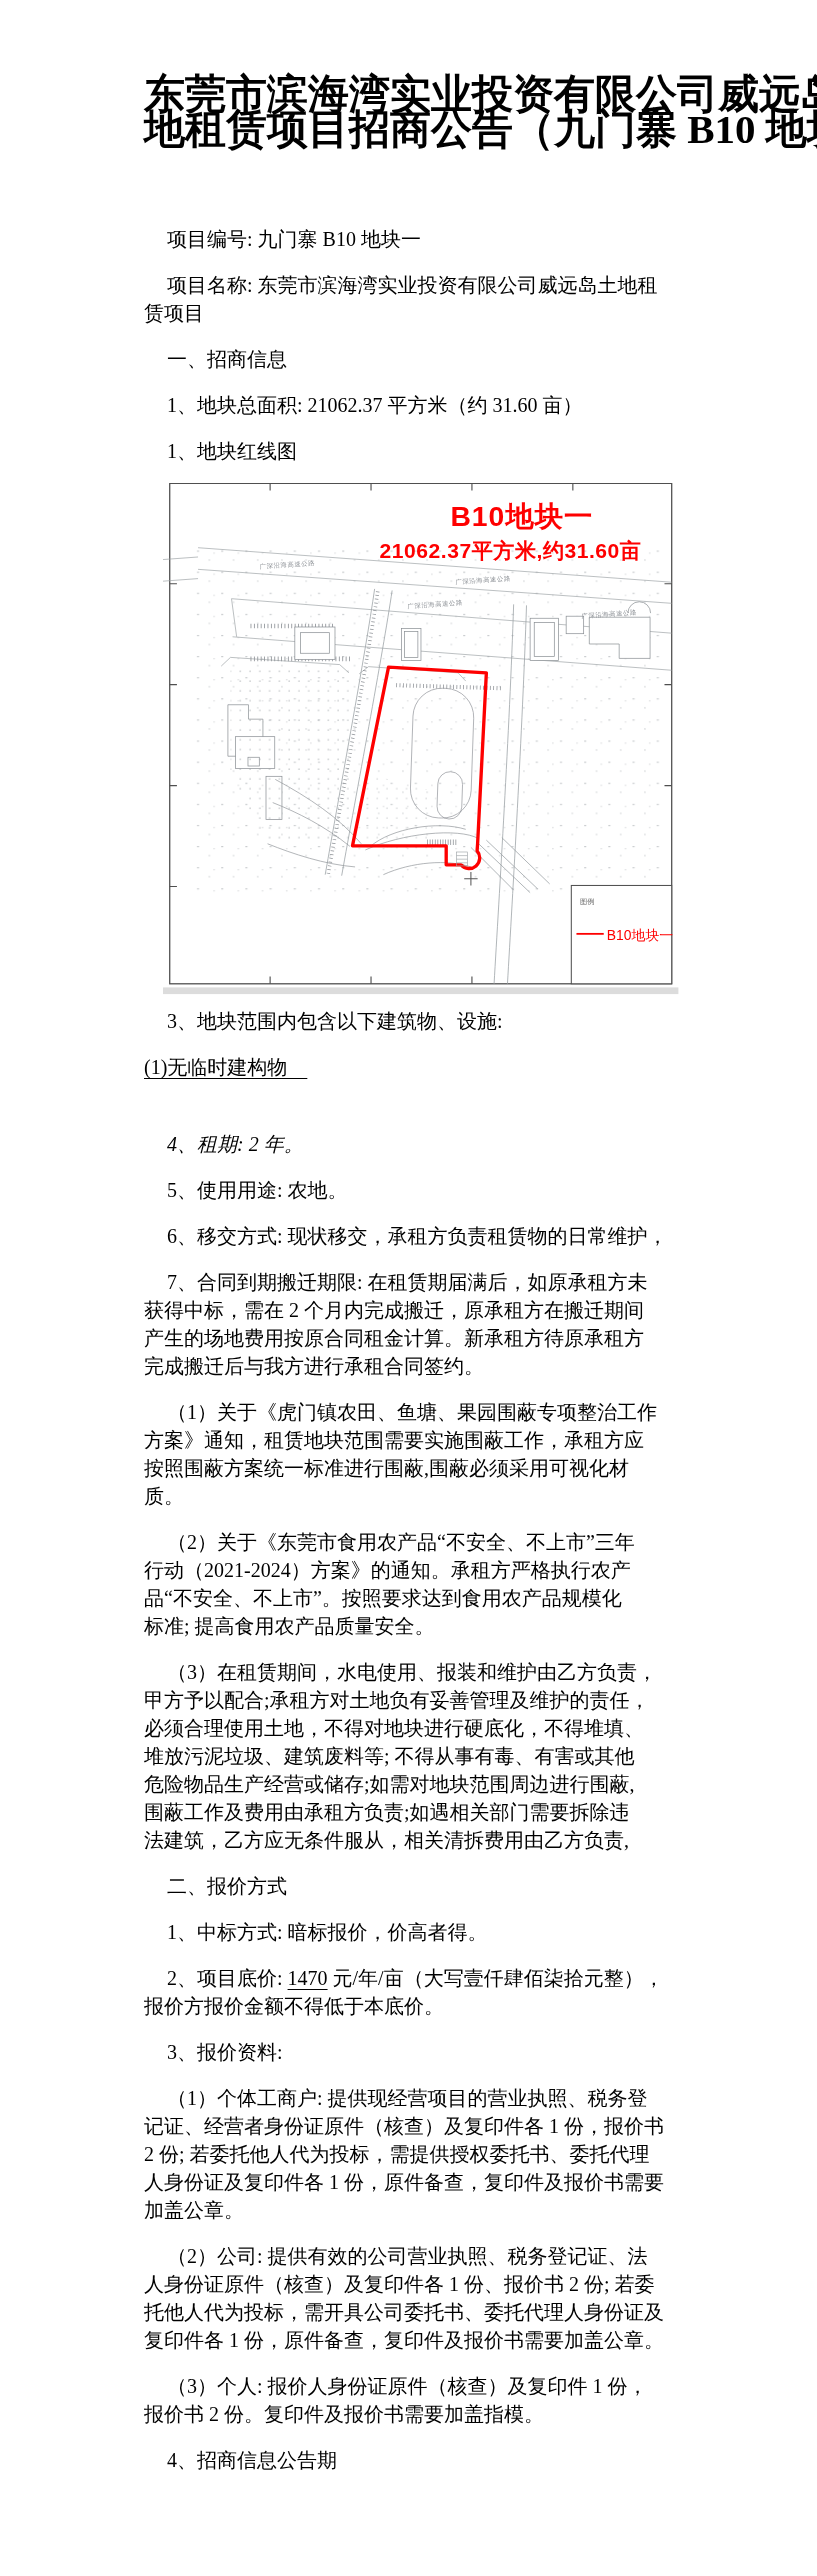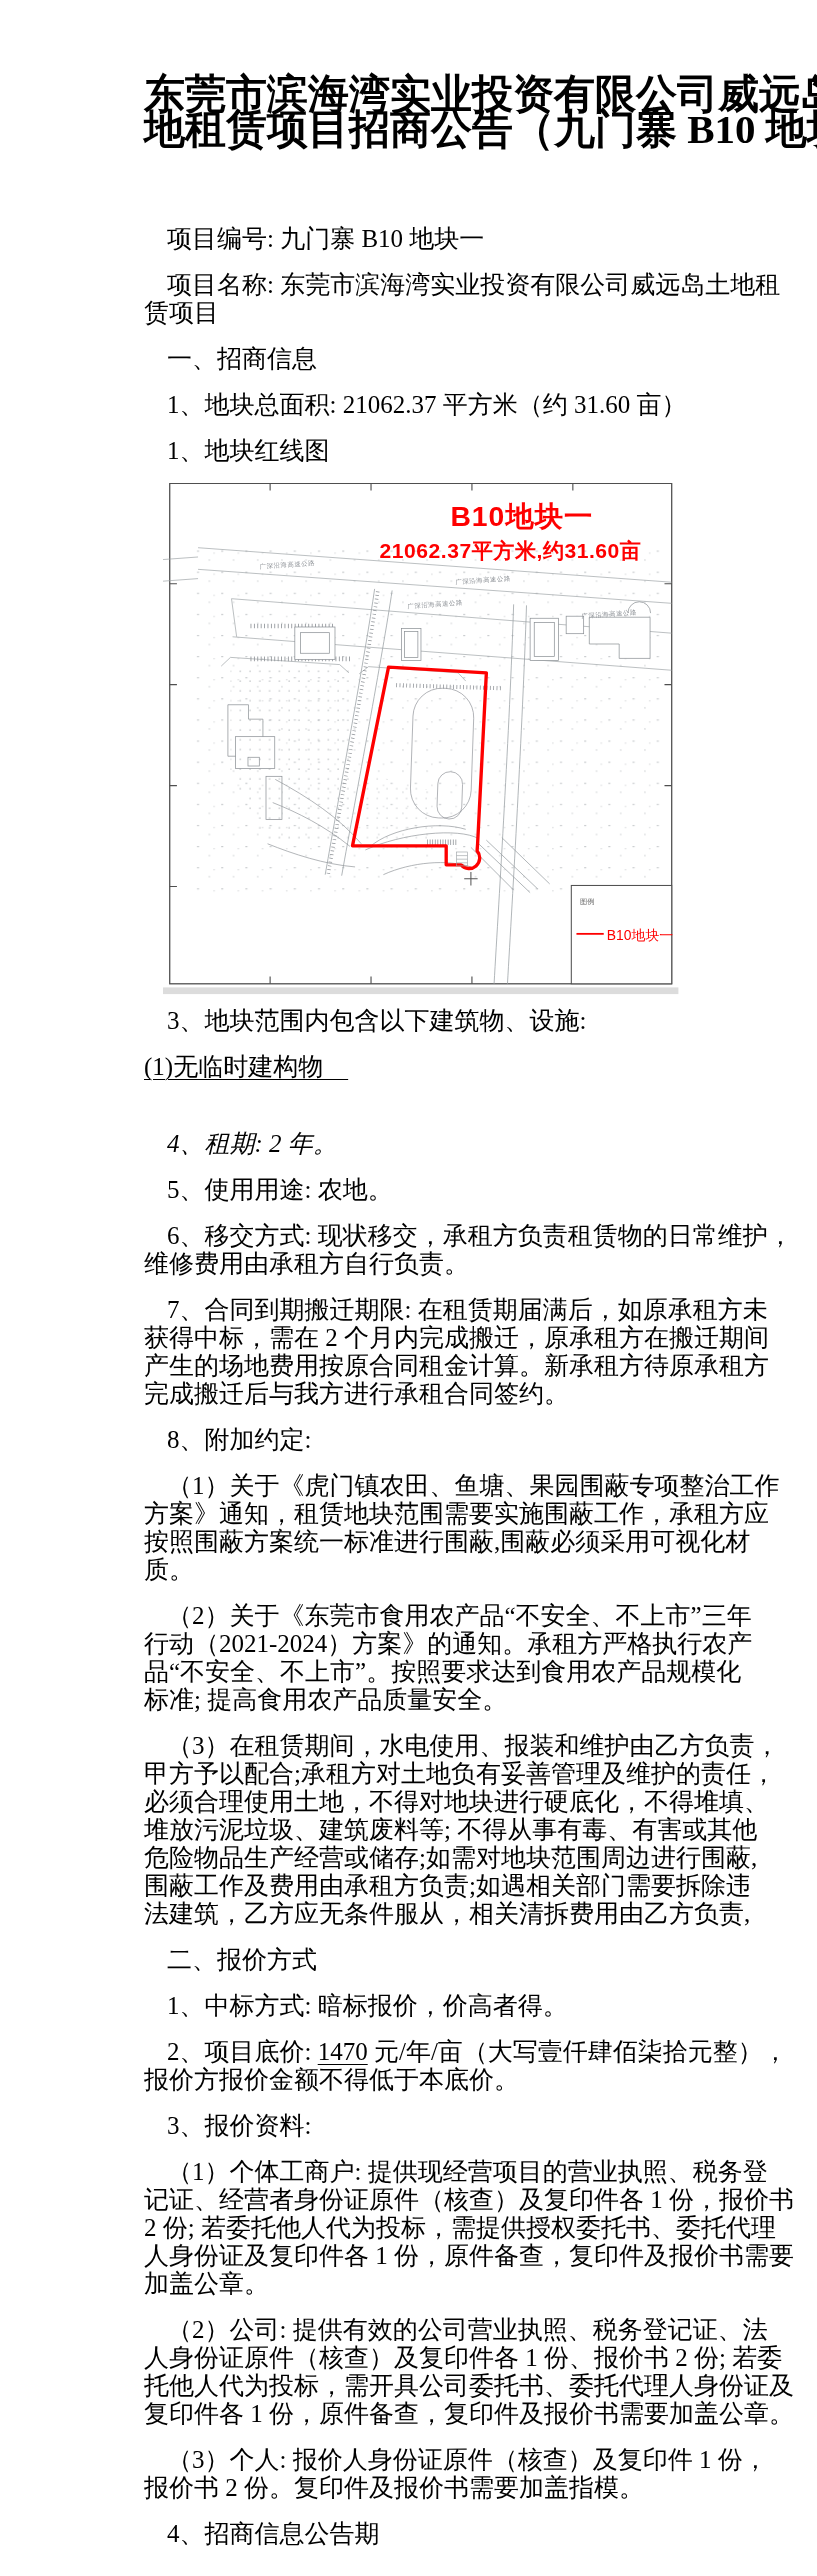--- a/index.html
+++ b/index.html
@@ -7,21 +7,21 @@
     width:818px;height:3794px;background:#ffffff;color:#000;
     font-family:"Liberation Serif",serif;
     box-sizing:border-box;padding:77px 101px 0 144px;
     overflow:hidden;position:relative;margin:0 auto;
   }
   .title{
     font-weight:bold;font-size:41px;line-height:35px;text-align:center;
     white-space:nowrap;margin:0 0 78px 0;
   }
   .para{margin:0 0 18px 0;}
-  .bline{font-size:25px;line-height:28px;white-space:nowrap;}
+  .bline{font-size:20px;line-height:28px;white-space:nowrap;}
   .para.indent .bline:first-child{text-indent:23px;}
   .u{text-decoration:underline;text-underline-offset:3.6px;text-decoration-thickness:1px;}
   .map-figure{width:520px;margin:7.2px 0 11.3px 18px;}
   .map-figure svg{display:block;}
   .roadlbl{font-family:"Liberation Sans",sans-serif;font-size:12.5px;fill:#8f9398;letter-spacing:1px;}
   .maptitle{font-family:"Liberation Sans",sans-serif;font-size:55px;font-weight:bold;fill:#fe0000;letter-spacing:2px;}
   .mapsub{font-family:"Liberation Sans",sans-serif;font-size:41px;font-weight:600;fill:#fe0000;letter-spacing:1px;}
   .legendtitle{font-family:"Liberation Sans",sans-serif;font-size:14px;fill:#666;}
   .legendlbl{font-family:"Liberation Sans",sans-serif;font-size:27px;fill:#fe0000;}
 </style>
@@ -175,30 +175,26 @@
         <div class="bline"><span class="u">(1)无临时建构物　</span></div>
       </div>
       <div class="para indent" style="margin-top: 49px; font-style: italic;">
         <div class="bline"><span>4、租期: 2 年。</span></div>
       </div>
       <div class="para indent">
         <div class="bline"><span>5、使用用途: 农地。</span></div>
       </div>
       <div class="para indent">
         <div class="bline"><span>6、移交方式: 现状移交，承租方负责租赁物的日常维护，</span></div>
-        <div class="bline"><span>维修费用由承租方自行负责。</span></div>
       </div>
       <div class="para indent">
         <div class="bline"><span>7、合同到期搬迁期限: 在租赁期届满后，如原承租方未</span></div>
         <div class="bline"><span>获得中标，需在 2 个月内完成搬迁，原承租方在搬迁期间</span></div>
         <div class="bline"><span>产生的场地费用按原合同租金计算。新承租方待原承租方</span></div>
         <div class="bline"><span>完成搬迁后与我方进行承租合同签约。</span></div>
-      </div>
-      <div class="para indent">
-        <div class="bline"><span>8、附加约定:</span></div>
       </div>
       <div class="para indent">
         <div class="bline"><span>（1）关于《虎门镇农田、鱼塘、果园围蔽专项整治工作</span></div>
         <div class="bline"><span>方案》通知，租赁地块范围需要实施围蔽工作，承租方应</span></div>
         <div class="bline"><span>按照围蔽方案统一标准进行围蔽,围蔽必须采用可视化材</span></div>
         <div class="bline"><span>质。</span></div>
       </div>
       <div class="para indent">
         <div class="bline"><span>（2）关于《东莞市食用农产品“不安全、不上市”三年</span></div>
         <div class="bline"><span>行动（2021-2024）方案》的通知。承租方严格执行农产</span></div>

